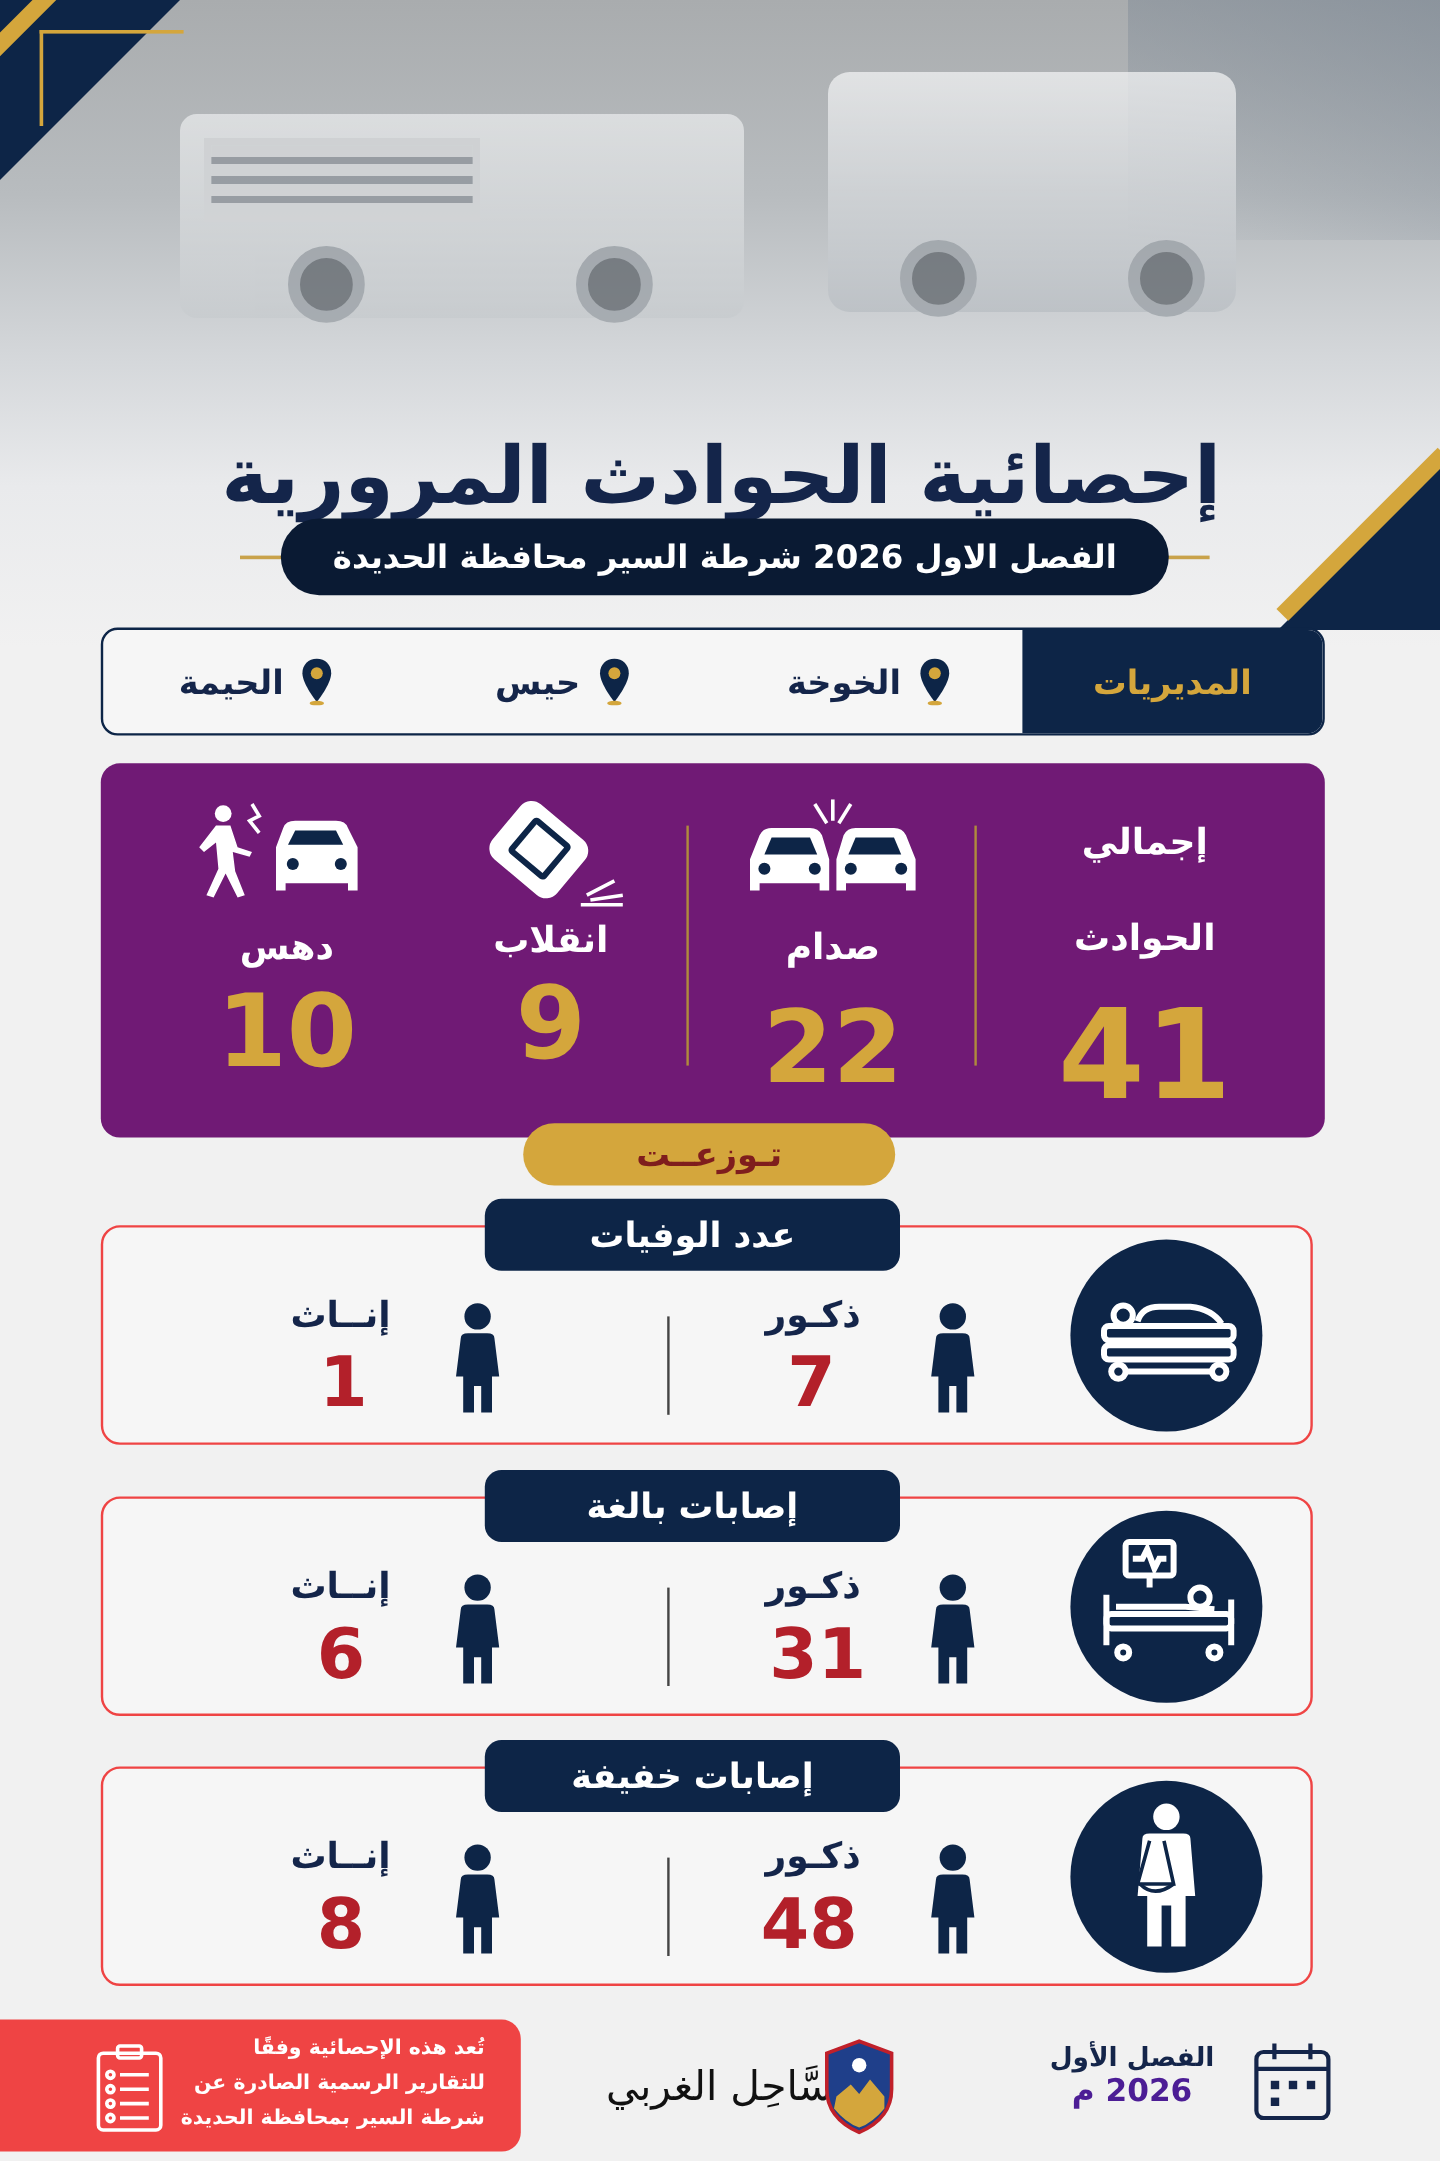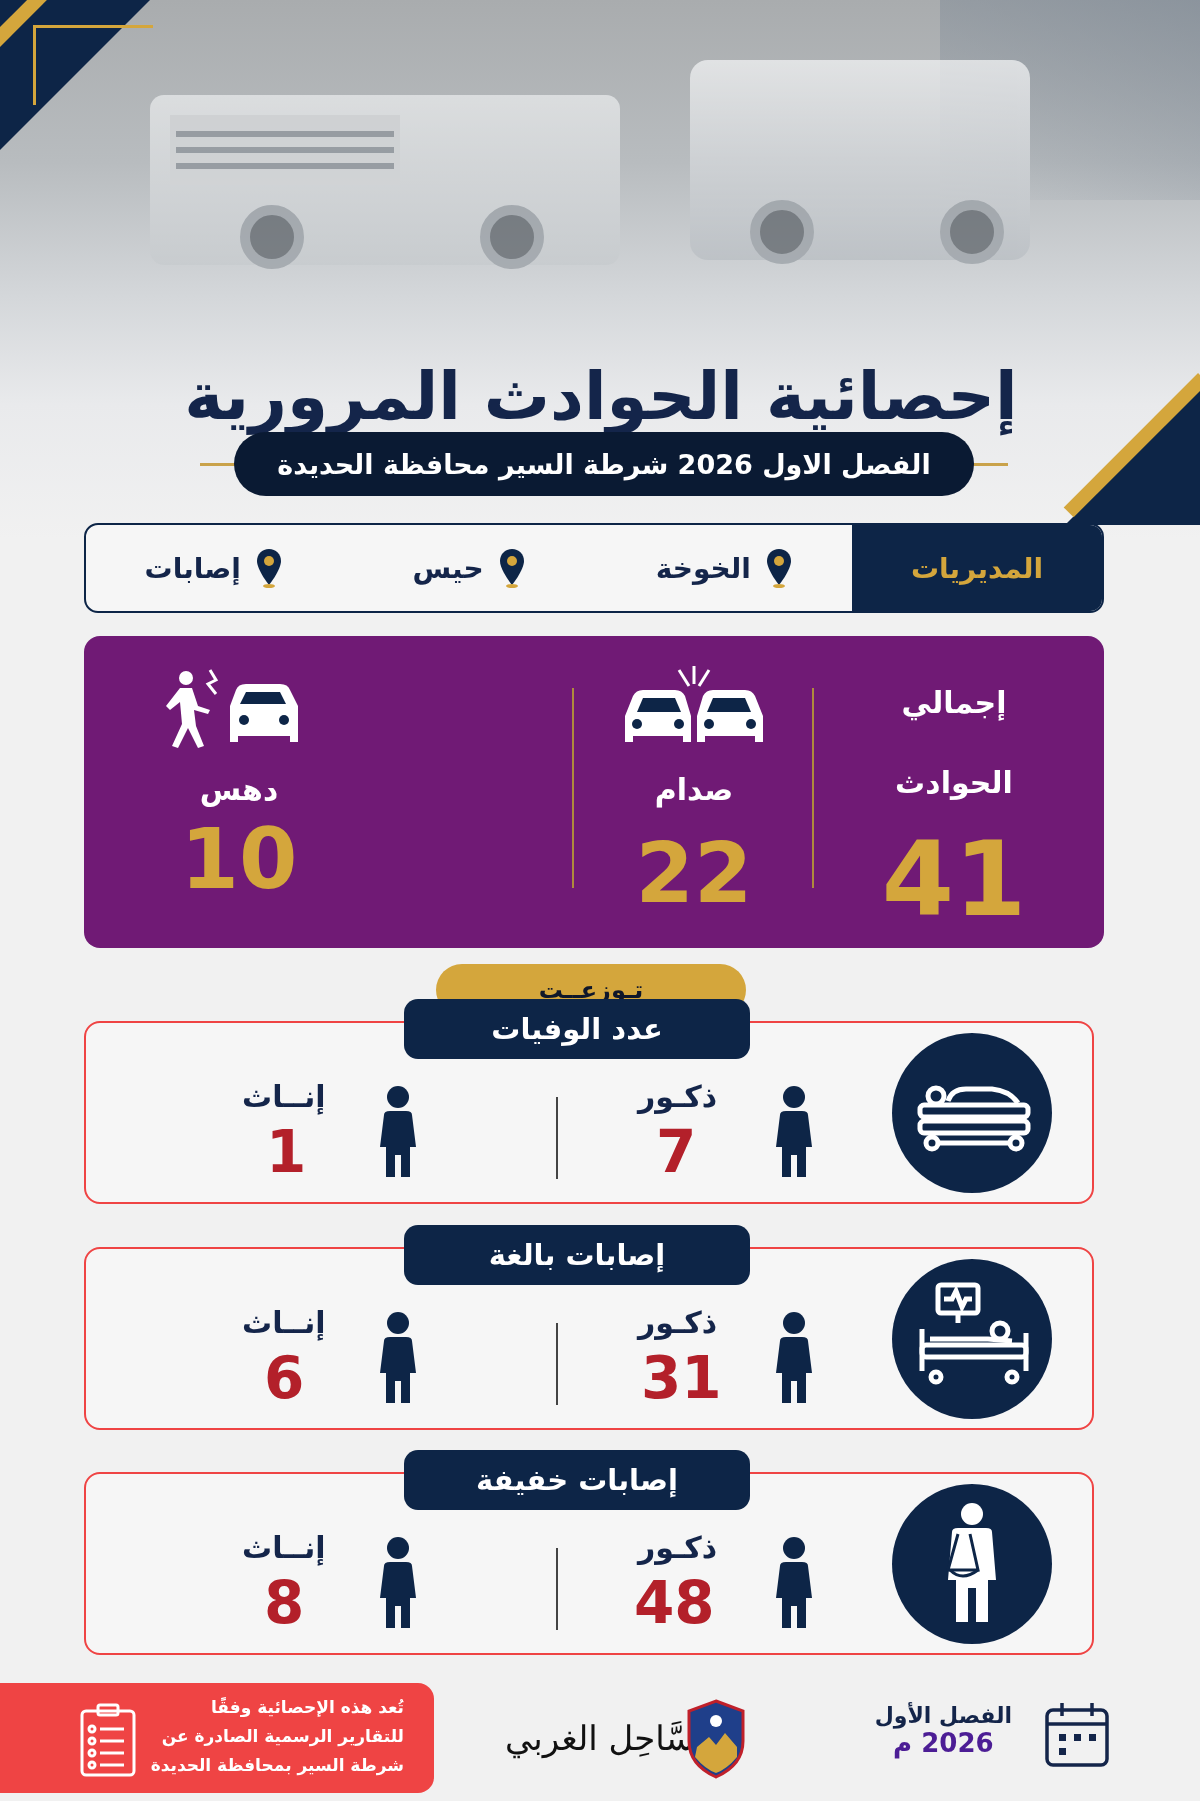--- a/index.html
+++ b/index.html
@@ -21,21 +21,21 @@
   .subtitle { position: absolute; left: 234px; top: 432px; width: 740px; height: 64px; border-radius: 32px; background: #0a1a33; color: #fff; font-weight: 700; font-size: 27px; display: flex; align-items: center; justify-content: center; direction: rtl; }
   .districts { position: absolute; left: 84px; top: 523px; width: 1020px; height: 90px; border: 2px solid #0d2547; border-radius: 14px; background: #f6f6f6; display: flex; direction: rtl; overflow: hidden; }
   .districts .head { width: 250px; background: #0d2547; color: #d4a63c; font-weight: 700; font-size: 28px; display: flex; align-items: center; justify-content: center; }
   .districts .item { flex: 1; display: flex; align-items: center; justify-content: center; gap: 14px; color: #14254a; font-weight: 700; font-size: 28px; }
   .pin { width: 28px; height: 40px; position: relative; }
   .stats { position: absolute; left: 84px; top: 636px; width: 1020px; height: 312px; background: #701a75; border-radius: 16px; direction: rtl; }
   .stat { position: absolute; top: 0; height: 312px; text-align: center; color: #fff; }
   .stat .lbl { font-size: 30px; font-weight: 700; }
   .stat .num { font-size: 84px; font-weight: 700; color: #d4a63c; line-height: 1; }
   .divider-v { position: absolute; top: 52px; width: 2px; height: 200px; background: #b08a3c; }
-  .distributed { position: absolute; left: 436px; top: 964px; width: 310px; height: 52px; background: #d4a63c; border-radius: 26px; color: #0f172a; font-weight: 700; font-size: 24px; display: flex; align-items: center; justify-content: center; direction: rtl; }
+  .distributed { position: absolute; left: 436px; top: 936px; width: 310px; height: 52px; background: #d4a63c; border-radius: 26px; color: #7f1d1d; font-weight: 700; font-size: 28px; display: flex; align-items: center; justify-content: center; direction: rtl; }
   .card { position: absolute; left: 84px; width: 1010px; height: 183px; border: 2px solid #ef4444; border-radius: 16px; background: #f6f6f6; }
   .card .badge { position: absolute; left: 318px; top: -24px; width: 346px; height: 60px; border-radius: 14px; background: #0d2547; color: #fff; font-weight: 700; font-size: 29px; display: flex; align-items: center; justify-content: center; direction: rtl; }
   .card .circle { position: absolute; right: 40px; top: 10px; width: 160px; height: 160px; border-radius: 50%; background: #0d2547; }
   .card .vsep { position: absolute; left: 470px; top: 74px; width: 2px; height: 82px; background: #444; }
   .person { position: absolute; width: 44px; height: 94px; }
   .card .glabel { position: absolute; font-size: 30px; font-weight: 700; color: #14254a; direction: rtl; }
   .card .gnum { position: absolute; font-size: 58px; font-weight: 700; color: #b3202a; line-height: 1; }
   .footer-note { position: absolute; left: 0; top: 1683px; width: 434px; height: 110px; background: #ef4444; border-radius: 0 16px 16px 0; color: #fff; }
   .footer-note .txt { position: absolute; right: 30px; top: 10px; width: 260px; text-align: right; font-size: 17px; line-height: 29px; direction: rtl; font-weight: 700; }
   .brand { position: absolute; left: 505px; top: 1718px; font-family: "DejaVu Serif", serif; font-size: 34px; color: #111; direction: rtl; }
@@ -88,21 +88,21 @@
         <ellipse cx="14" cy="38" rx="6" ry="2" fill="#d4a63c"></ellipse>
       </svg>
     <span>حيس</span>
   </div>
   <div class="item">
     <svg class="pin" viewBox="0 0 28 40">
         <path d="M14 1C7 1 2 6 2 13c0 9 12 24 12 24s12-15 12-24C26 6 21 1 14 1z" fill="#0d2547"></path>
         <circle cx="14" cy="13" r="5" fill="#d4a63c"></circle>
         <ellipse cx="14" cy="38" rx="6" ry="2" fill="#d4a63c"></ellipse>
       </svg>
-    <span>إصابات</span>
+    <span>الحيمة</span>
   </div>
 </div>
 
 <div class="stats">
   <div class="stat" style="right:60px;width:180px;">
     <div class="lbl" style="margin-top:42px;line-height:50px;">إجمالي</div>
     <div class="lbl" style="line-height:44px;margin-top:33px;">الحوادث</div>
     <div class="num" style="font-size:104px;margin-top:22px;">41</div>
   </div>
   <div class="divider-v" style="right:290px;"></div>
@@ -125,20 +125,36 @@
           <line x1="60" y1="4" x2="70" y2="20"></line>
           <line x1="75" y1="0" x2="75" y2="18"></line>
           <line x1="90" y1="4" x2="80" y2="20"></line>
         </g>
     </svg>
     <div class="lbl" style="margin-top:12px;">صدام</div>
     <div class="num" style="margin-top:24px;">22</div>
   </div>
   <div class="divider-v" style="right:530px;"></div>
 
+  <div class="stat" style="right:545px;width:200px;">
+    <svg width="130" height="100" style="margin-top:22px;" viewBox="0 0 130 100">
+      <g transform="rotate(40 55 50)">
+          <rect x="20" y="20" width="70" height="60" rx="12" fill="#fff"></rect>
+          <rect x="35" y="30" width="40" height="38" rx="4" fill="#0d2547"></rect>
+          <rect x="40" y="35" width="30" height="28" fill="#fff"></rect>
+        </g>
+      <g stroke="#fff" stroke-width="3">
+          <line x1="90" y1="96" x2="125" y2="96"></line>
+          <line x1="95" y1="88" x2="118" y2="76"></line>
+          <line x1="98" y1="92" x2="125" y2="88"></line>
+        </g>
+    </svg>
+    <div class="lbl" style="margin-top:4px;">انقلاب</div>
+    <div class="num" style="margin-top:10px;">9</div>
+  </div>
 
   <div class="stat" style="right:755px;width:220px;">
     <svg width="150" height="90" style="margin-top:30px;" viewBox="0 0 150 90">
       <g fill="#fff">
           <path d="M66 40 L72 24 Q74 18 82 18 H116 Q124 18 126 24 L134 40 V76 H126 V70 H74 V76 H66 Z"></path>
           <circle cx="22" cy="12" r="7"></circle>
           <path d="M16 22 L28 22 L34 40 L46 44 L44 48 L30 44 L32 60 L40 80 L34 82 L24 62 L14 82 L8 80 L18 58 L16 36 L6 44 L2 40 Z"></path>
         </g>
       <g fill="#0d2547">
           <path d="M76 38 L82 26 H116 L122 38 Z"></path>

